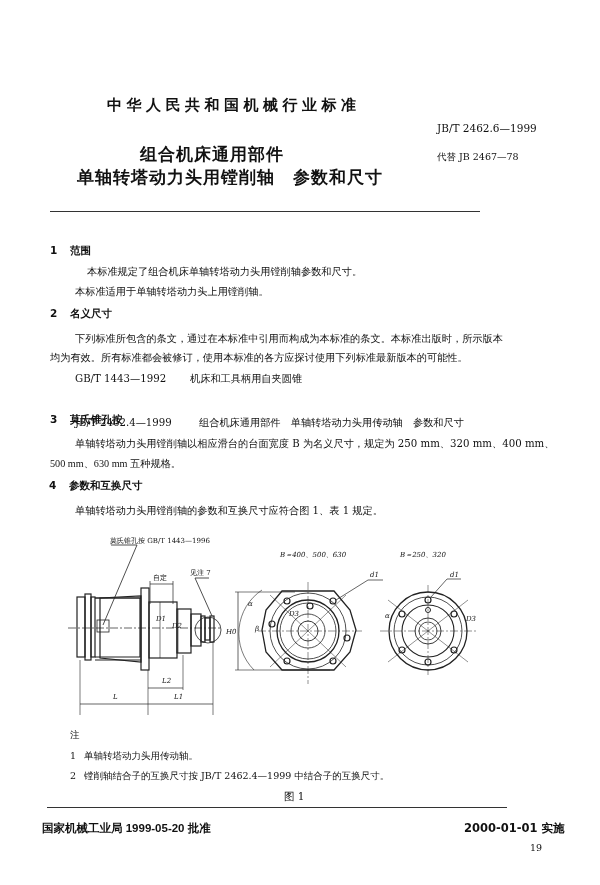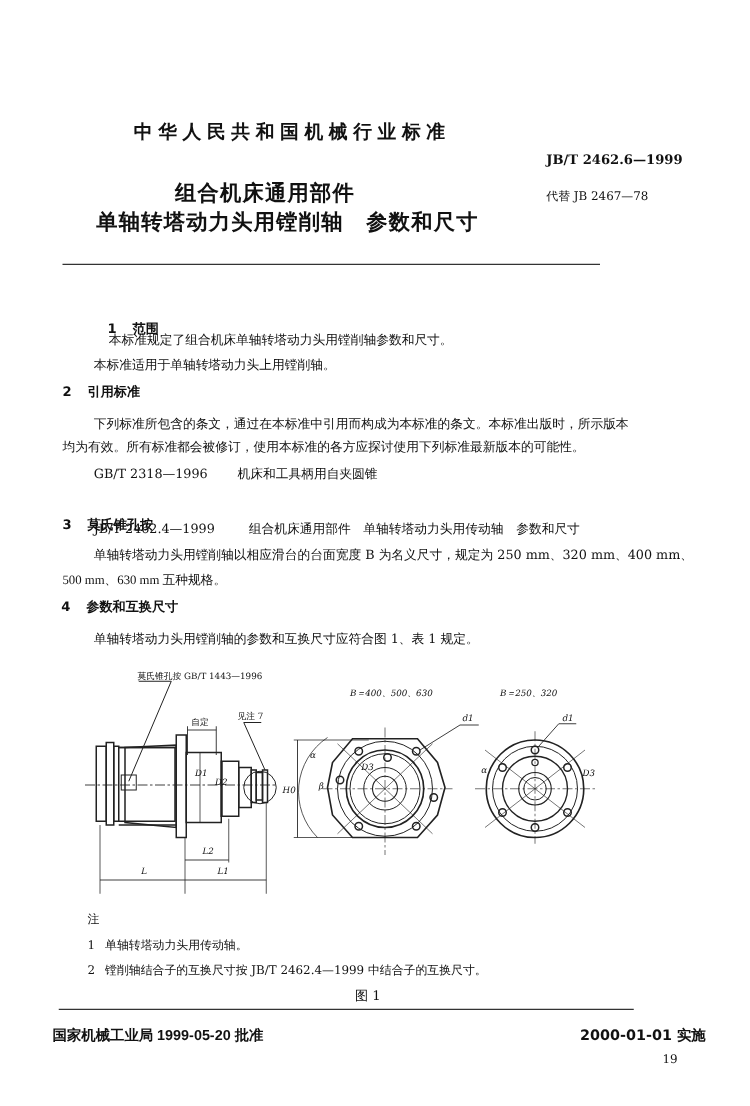--- a/index.html
+++ b/index.html
@@ -1,20 +1,20 @@
 <!DOCTYPE html>
 <html><head>
 <meta charset="utf-8">
 <style>
   html, body { margin:0; padding:0; background:#ffffff; }
   body { width:600px; height:885px; position:relative; overflow:hidden;
          font-family:"DejaVu Serif", serif; color:#111; }
   .abs { position:absolute; white-space:nowrap; }
   .org { left:107px; top:96px; font-family:"DejaVu Sans", sans-serif; font-size:15px; font-weight:bold; letter-spacing:4.5px; }
-  .code { left:437px; top:122px; font-size:10.5px; font-weight:bold; }
+  .code { left:437px; top:122px; font-size:10.5px; font-weight:normal; }
   .title1 { left:140px; top:143px; font-family:"DejaVu Sans", sans-serif; font-size:17px; font-weight:bold; letter-spacing:1px; }
   .title2 { left:77px; top:166px; font-family:"DejaVu Sans", sans-serif; font-size:17px; font-weight:bold; letter-spacing:1px; }
   .replaces { left:437px; top:151px; font-size:9.5px; }
   .rule { position:absolute; left:50px; width:430px; height:0; border-top:1.5px solid #333; }
   .h { font-family:"DejaVu Sans", sans-serif; font-size:10.5px; font-weight:bold; }
   .h .num { display:inline-block; width:20px; }
   .p { font-size:10.2px; }
   .fig-label { font-size:7px; }
   .foot-l { left:42px; top:821px; font-family:Liberation Sans, sans-serif; font-size:11.5px; font-weight:bold; }
   .foot-r { left:464px; top:821px; font-family:"DejaVu Sans", sans-serif; font-size:11.5px; font-weight:bold; }
@@ -24,33 +24,33 @@
 </head>
 <body>
 
 <div class="abs org">中华人民共和国机械行业标准</div>
 <div class="abs code">JB/T 2462.6—1999</div>
 <div class="abs title1">组合机床通用部件</div>
 <div class="abs replaces">代替 JB 2467—78</div>
 <div class="abs title2">单轴转塔动力头用镗削轴　参数和尺寸</div>
 <div class="rule" style="top:211px; width:430px;"></div>
 
-<div class="abs h" style="left:50px; top:256px;margin-left:36px;">
+<div class="abs h" style="left:50px; top:244px;">
   <span class="num">1</span><span>范围</span>
 </div>
 <div class="abs p" style="left:87px; top:265px;">本标准规定了组合机床单轴转塔动力头用镗削轴参数和尺寸。</div>
 <div class="abs p" style="left:75px; top:285px;">本标准适用于单轴转塔动力头上用镗削轴。</div>
 
 <div class="abs h" style="left:50px; top:307px;">
-  <span class="num">2</span><span>引用标准</span>
+  <span class="num">2</span><span>名义尺寸</span>
 </div>
 <div class="abs p" style="left:75px; top:332px;">下列标准所包含的条文，通过在本标准中引用而构成为本标准的条文。本标准出版时，所示版本</div>
 <div class="abs p" style="left:50px; top:351px;">均为有效。所有标准都会被修订，使用本标准的各方应探讨使用下列标准最新版本的可能性。</div>
 <div class="abs p" style="left:75px; top:372px;">
-  <span style="display:inline-block; width:115px;">GB/T 2318—1996</span><span>机床和工具柄用自夹圆锥</span>
+  <span style="display:inline-block; width:115px;">GB/T 1443—1992</span><span>机床和工具柄用自夹圆锥</span>
 </div>
 <div class="abs p" style="left:75px; top:416px;">
   <span style="display:inline-block; width:124px;">JB/T 2462.4—1999</span><span>组合机床通用部件　单轴转塔动力头用传动轴　参数和尺寸</span>
 </div>
 
 <div class="abs h" style="left:50px; top:413px;">
   <span class="num">3</span><span>莫氏锥孔按</span>
 </div>
 <div class="abs p" style="left:75px; top:437px;">单轴转塔动力头用镗削轴以相应滑台的台面宽度 B 为名义尺寸，规定为 250 mm、320 mm、400 mm、</div>
 <div class="abs p" style="left:50px; top:457px;font-family:Liberation Serif, serif;">500 mm、630 mm 五种规格。</div>

